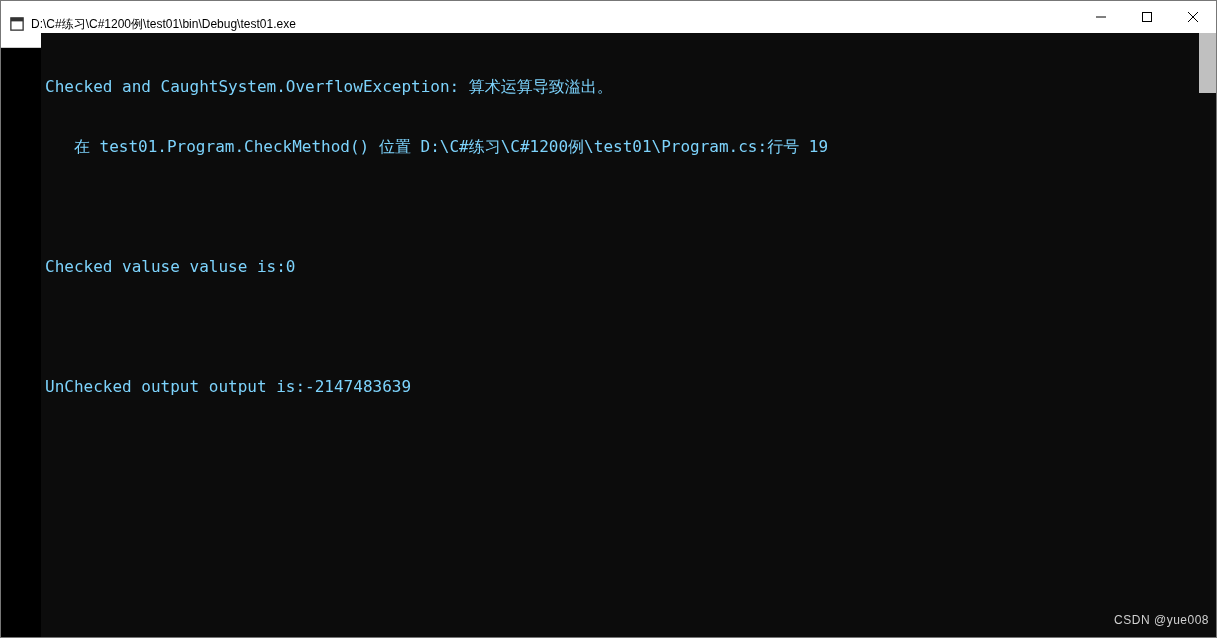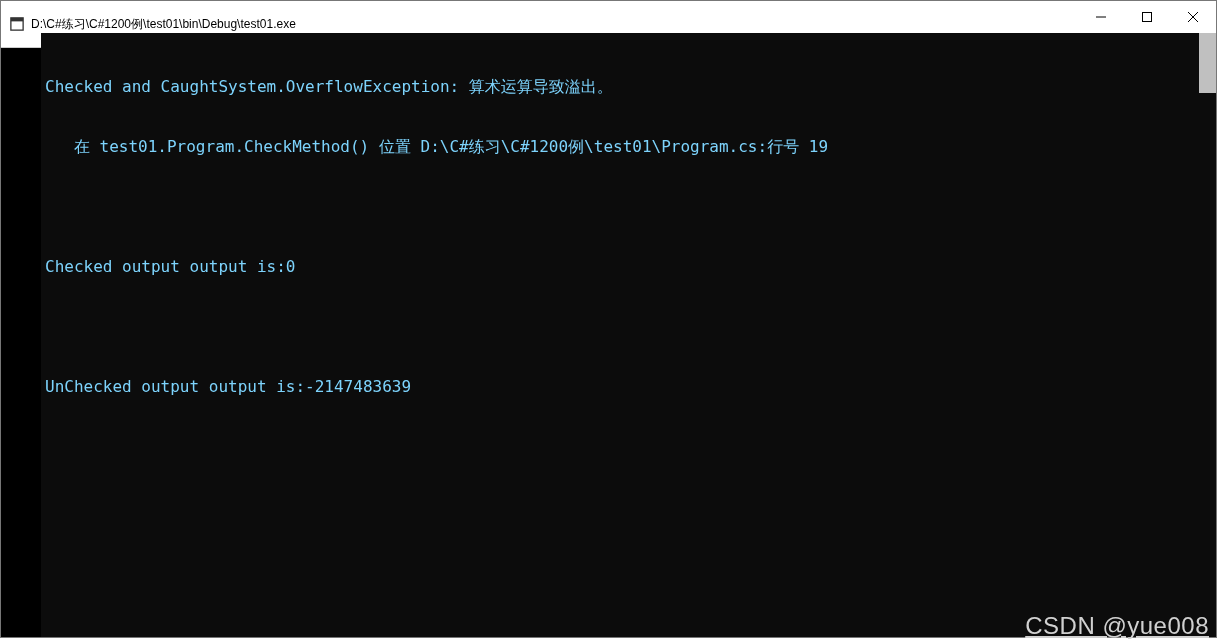--- a/index.html
+++ b/index.html
@@ -93,26 +93,25 @@
       position: absolute;
       right: 0;
       top: 32px;
       width: 17px;
       height: 60px;
       background: #c0c0c0;
     }
     .watermark {
       position: absolute;
       right: 10px;
-      bottom: 0;
+      bottom: 13px;
       color: #d0d0d0;
-      font-size: 24px;
+      font-size: 12px;
       font-family: Arial, sans-serif;
       letter-spacing: 0.5px;
-      text-decoration: underline;
     }
   </style>
 </head>
 <body>
 
 <div class="window">
   <div class="titlebar">
     <span class="titlebar-icon">
       <svg viewBox="0 0 16 16">
         <rect x="1" y="1" width="14" height="14" fill="none" stroke="#333" stroke-width="1.5"></rect>
@@ -137,21 +136,21 @@
             <line x1="10" y1="0" x2="0" y2="10"></line>
           </svg>
       </div>
     </div>
   </div>
 
   <div class="console-area">
     <div class="console-line">Checked and CaughtSystem.OverflowException: 算术运算导致溢出。</div>
     <div class="console-line">   在 test01.Program.CheckMethod() 位置 D:\C#练习\C#1200例\test01\Program.cs:行号 19</div>
     <div class="console-line"></div>
-    <div class="console-line">Checked output output is:0</div>
+    <div class="console-line">Checked valuse valuse is:0</div>
     <div class="console-line"></div>
     <div class="console-line">UnChecked output output is:-2147483639</div>
   </div>
 
   <div class="scrollbar"></div>
 </div>
 
 <div class="watermark">CSDN @yue008</div>
 
 </body></html>

